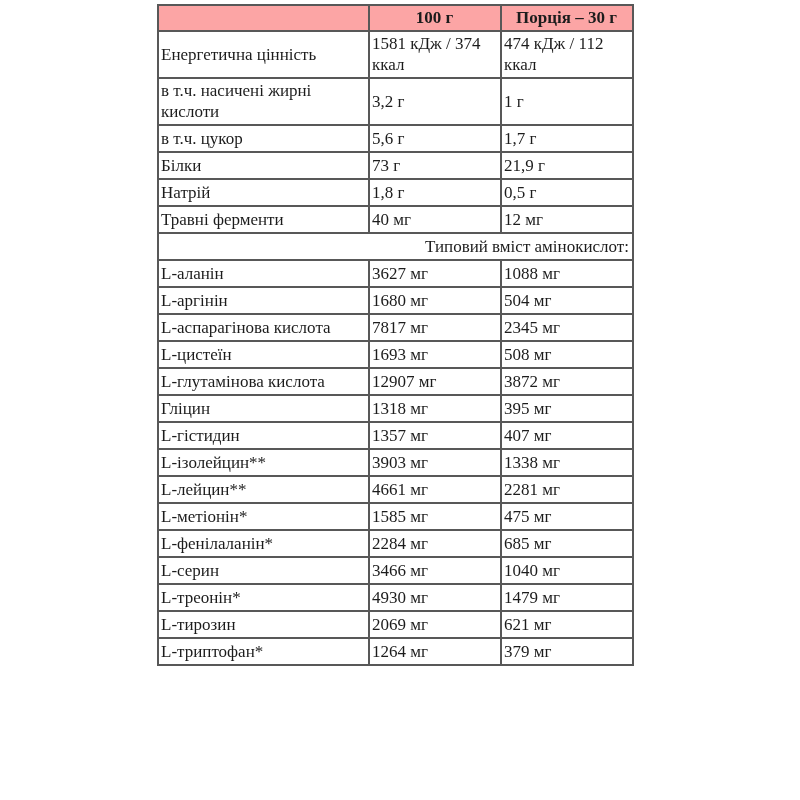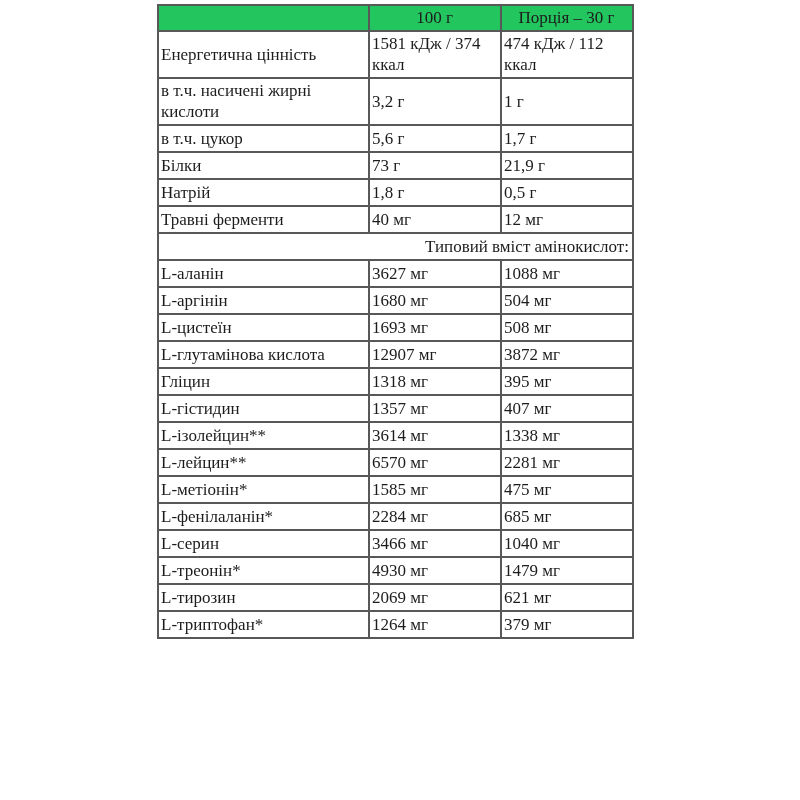--- a/index.html
+++ b/index.html
@@ -30,22 +30,22 @@
   col.c-val    { width: 132px; }
   .nutrition-table th,
   .nutrition-table td {
     border: 2px solid #585858;
     padding: 1px 3px 2px 2px;
     vertical-align: middle;
     overflow: hidden;
     word-wrap: break-word;
   }
   .nutrition-table th {
-    background: #22c55e;
-    font-weight: normal;
+    background: #fca5a5;
+    font-weight: bold;
     height: 20px;
   }
   .nutrition-table td {
     text-align: left;
     height: 22px;
     background: #ffffff;
   }
   tr.section-row td {
     text-align: right;
   }
@@ -109,20 +109,25 @@
           <td>L-аланін</td>
           <td>3627 мг</td>
           <td>1088 мг</td>
         </tr>
         <tr>
           <td>L-аргінін</td>
           <td>1680 мг</td>
           <td>504 мг</td>
         </tr>
         <tr>
+          <td>L-аспарагінова кислота</td>
+          <td>7817 мг</td>
+          <td>2345 мг</td>
+        </tr>
+        <tr>
           <td>L-цистеїн</td>
           <td>1693 мг</td>
           <td>508 мг</td>
         </tr>
         <tr>
           <td>L-глутамінова кислота</td>
           <td>12907 мг</td>
           <td>3872 мг</td>
         </tr>
         <tr>
@@ -130,26 +135,26 @@
           <td>1318 мг</td>
           <td>395 мг</td>
         </tr>
         <tr>
           <td>L-гістидин</td>
           <td>1357 мг</td>
           <td>407 мг</td>
         </tr>
         <tr>
           <td>L-ізолейцин**</td>
-          <td>3614 мг</td>
+          <td>3903 мг</td>
           <td>1338 мг</td>
         </tr>
         <tr>
           <td>L-лейцин**</td>
-          <td>6570 мг</td>
+          <td>4661 мг</td>
           <td>2281 мг</td>
         </tr>
         <tr>
           <td>L-метіонін*</td>
           <td>1585 мг</td>
           <td>475 мг</td>
         </tr>
         <tr>
           <td>L-фенілаланін*</td>
           <td>2284 мг</td>

